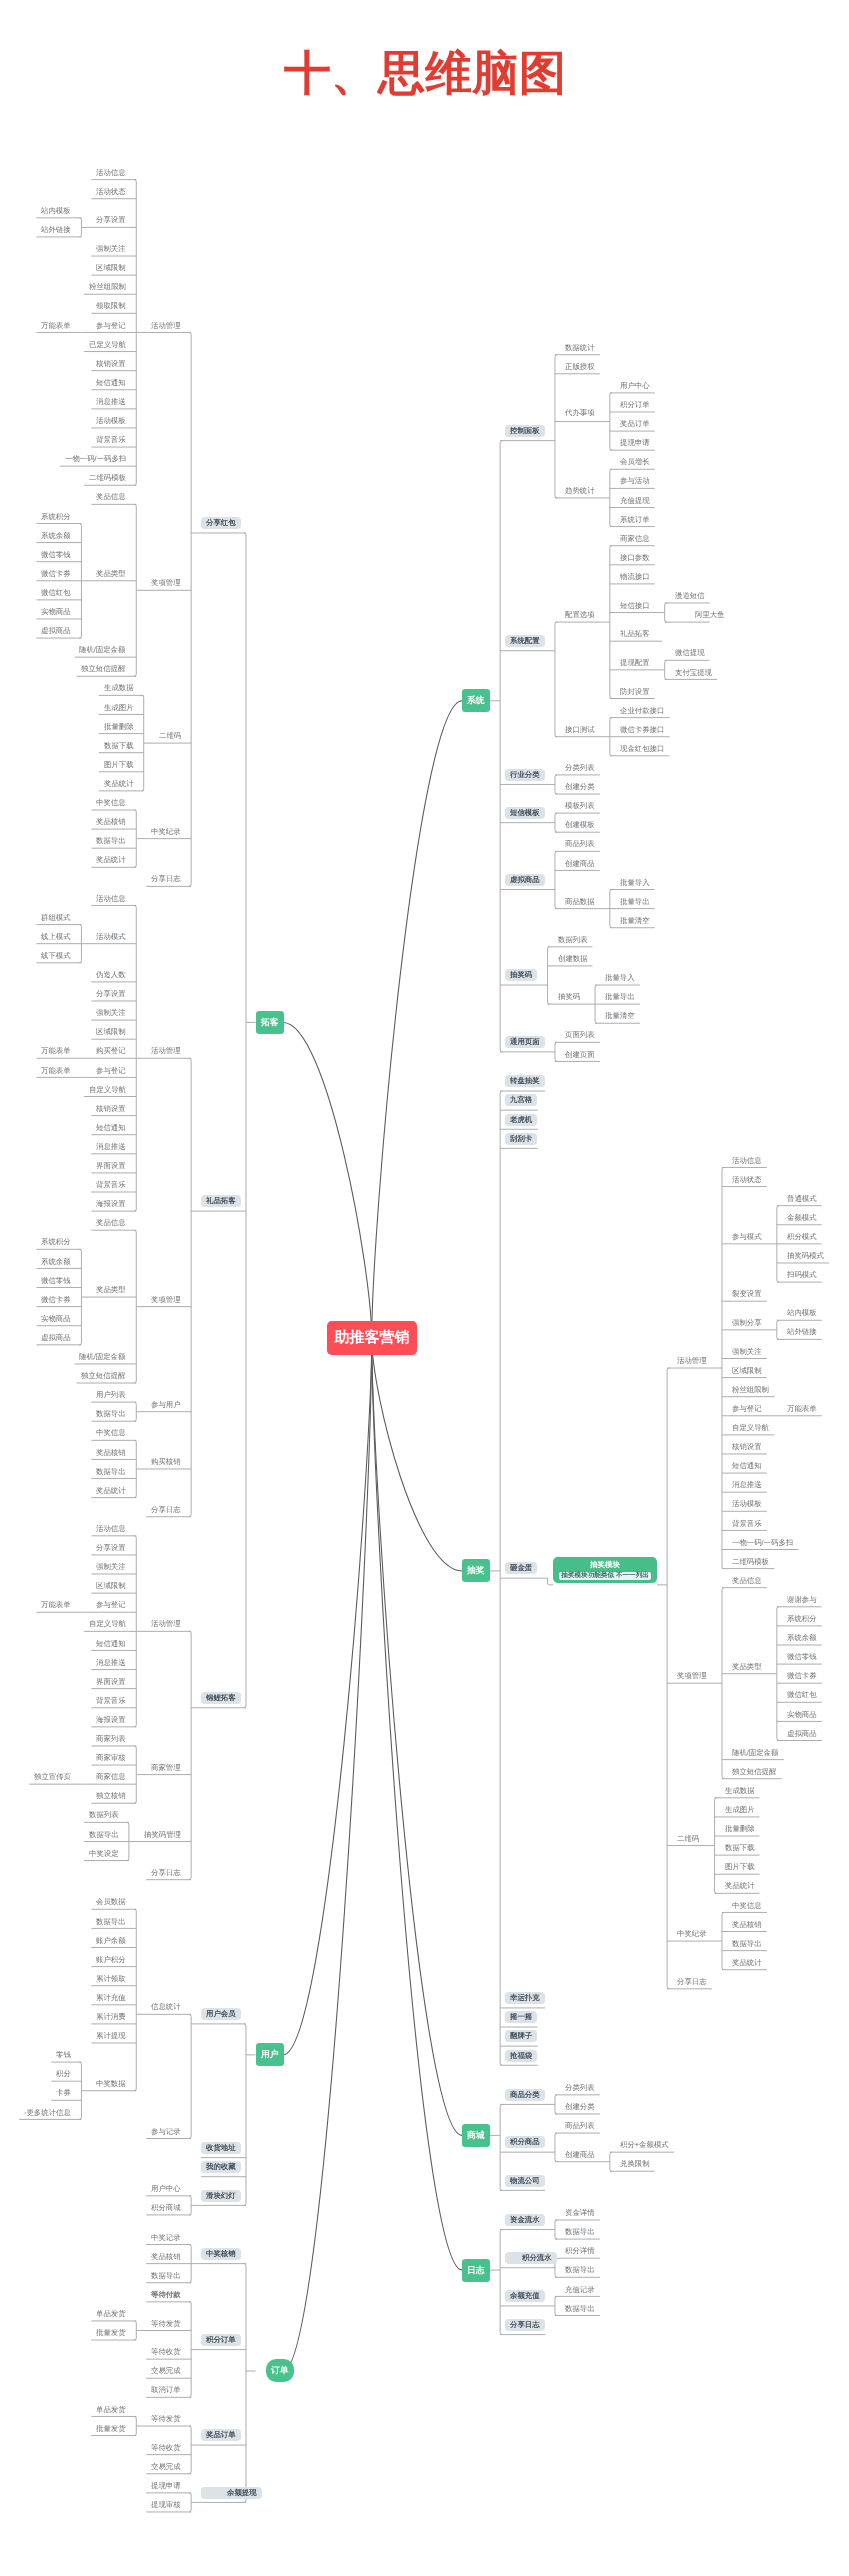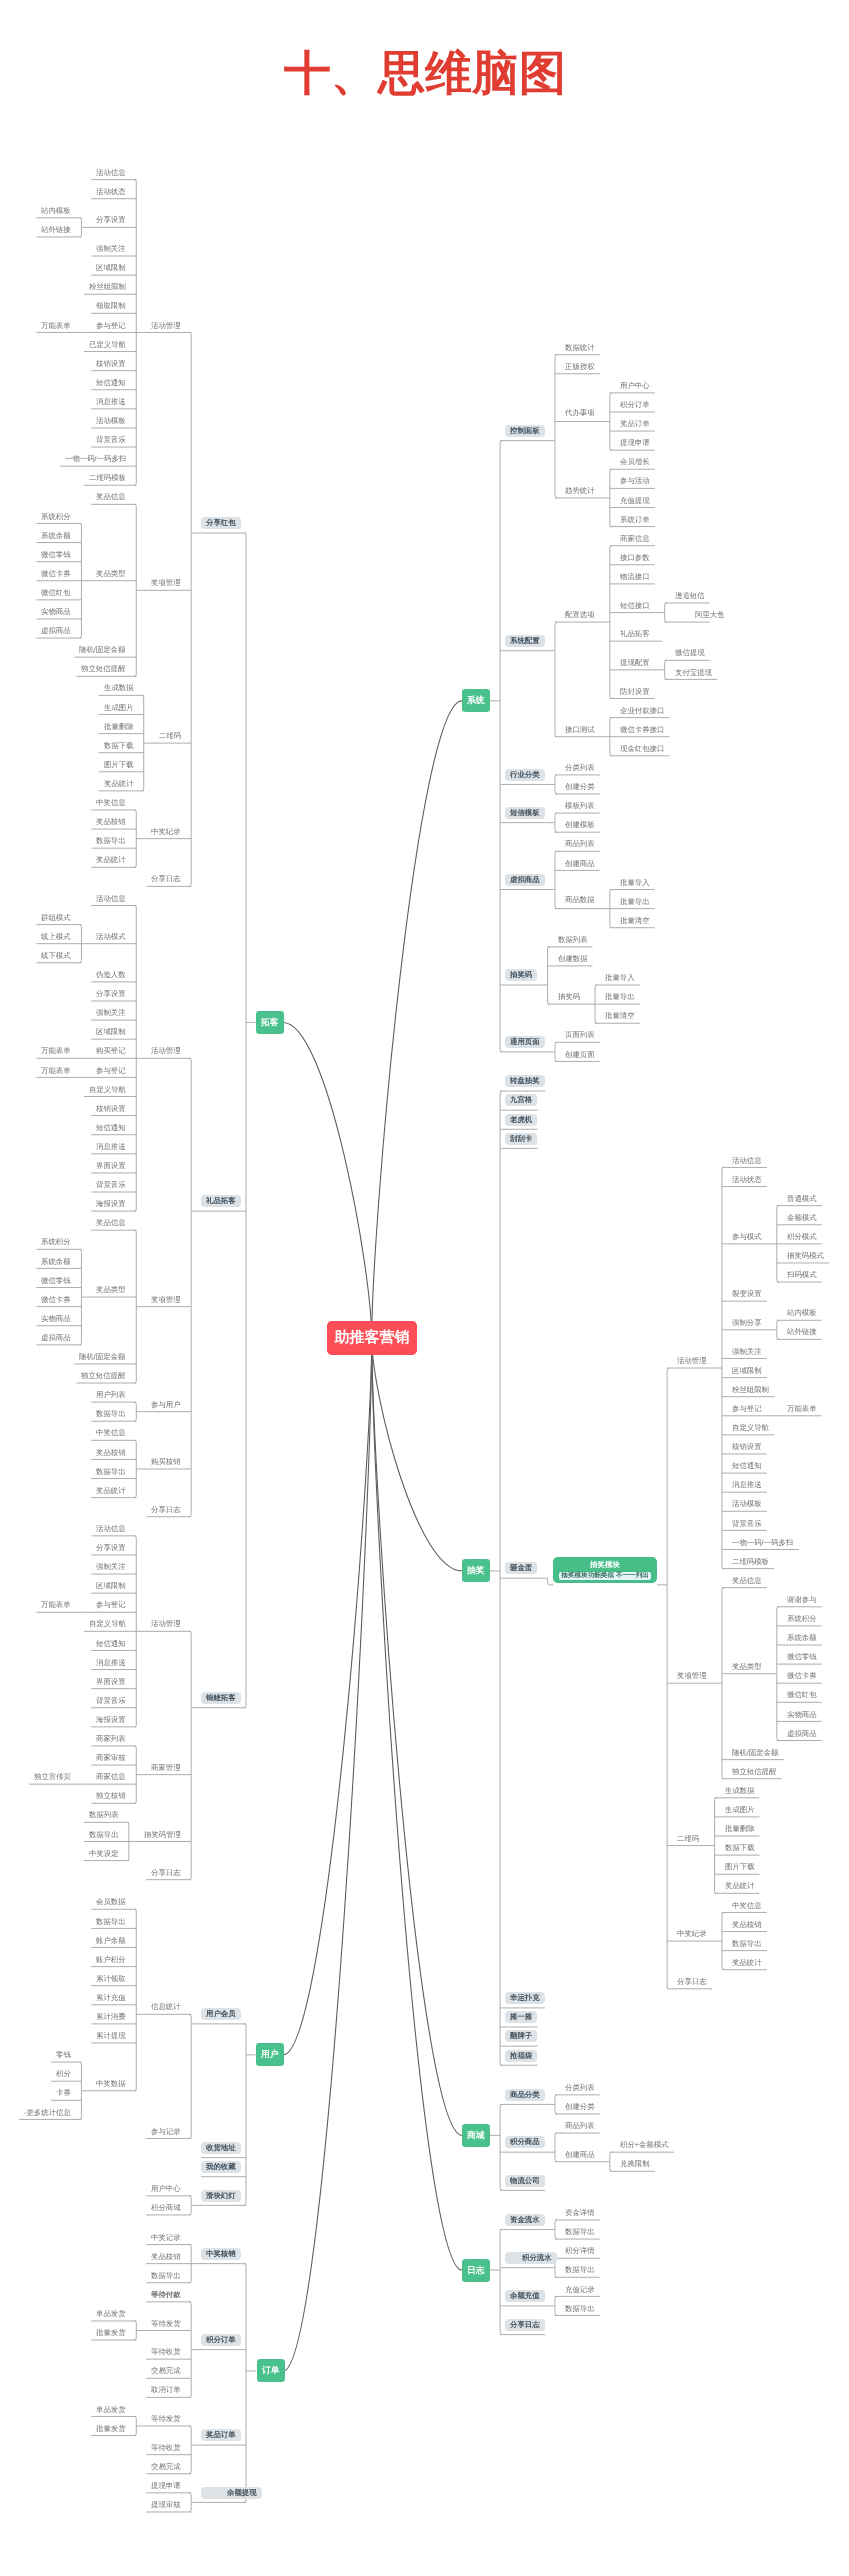--- a/index.html
+++ b/index.html
@@ -531,21 +531,21 @@
     <div class="node n-leaf" style="left: 56px; top: 2051px;">零钱</div>
     <div class="node n-leaf" style="left: 56px; top: 2070px;">积分</div>
     <div class="node n-leaf" style="left: 56px; top: 2089px;">卡券</div>
     <div class="node n-leaf" style="left: 24px; top: 2109px;">-更多统计信息</div>
     <div class="node n-leaf" style="left: 151px; top: 2128px;">参与记录</div>
     <div class="node n-chip" style="left: 201px; top: 2142px;">收货地址</div>
     <div class="node n-chip" style="left: 201px; top: 2161px;">我的收藏</div>
     <div class="node n-chip" style="left: 201px; top: 2190px;">滑块幻灯</div>
     <div class="node n-leaf" style="left: 151px; top: 2185px;">用户中心</div>
     <div class="node n-leaf" style="left: 151px; top: 2204px;">积分商城</div>
-    <div class="node n-branch" style="left: 257px; top: 2359px;">订单</div>
+    <div class="node n-branch" style="left: 266px; top: 2359px; border-radius: 10px;">订单</div>
     <div class="node n-chip" style="left: 201px; top: 2248px;">中奖核销</div>
     <div class="node n-leaf" style="left: 151px; top: 2234px;">中奖记录</div>
     <div class="node n-leaf" style="left: 151px; top: 2253px;">奖品核销</div>
     <div class="node n-leaf" style="left: 151px; top: 2272px;">数据导出</div>
     <div class="node n-chip" style="left: 201px; top: 2334px;">积分订单</div>
     <div class="node n-leaf" style="left: 151px; top: 2291px; font-weight: bold;">等待付款</div>
     <div class="node n-leaf" style="left: 151px; top: 2320px;">等待发货</div>
     <div class="node n-leaf" style="left: 96px; top: 2310px;">单品发货</div>
     <div class="node n-leaf" style="left: 96px; top: 2329px;">批量发货</div>
     <div class="node n-leaf" style="left: 151px; top: 2348px;">等待收货</div>
@@ -593,21 +593,21 @@
     <div class="node n-leaf" style="left: 620px; top: 745px;">现金红包接口</div>
     <div class="node n-chip" style="left: 505px; top: 769px;">行业分类</div>
     <div class="node n-leaf" style="left: 565px; top: 764px;">分类列表</div>
     <div class="node n-leaf" style="left: 565px; top: 783px;">创建分类</div>
     <div class="node n-chip" style="left: 505px; top: 807px;">短信模板</div>
     <div class="node n-leaf" style="left: 565px; top: 802px;">模板列表</div>
     <div class="node n-leaf" style="left: 565px; top: 821px;">创建模板</div>
     <div class="node n-chip" style="left: 505px; top: 874px;">虚拟商品</div>
     <div class="node n-leaf" style="left: 565px; top: 840px;">商品列表</div>
     <div class="node n-leaf" style="left: 565px; top: 860px;">创建商品</div>
-    <div class="node n-leaf" style="left: 565px; top: 898px; font-family: Liberation Mono, monospace;">商品数据</div>
+    <div class="node n-leaf" style="left: 565px; top: 898px;">商品数据</div>
     <div class="node n-leaf" style="left: 620px; top: 879px;">批量导入</div>
     <div class="node n-leaf" style="left: 620px; top: 898px;">批量导出</div>
     <div class="node n-leaf" style="left: 620px; top: 917px;">批量清空</div>
     <div class="node n-chip" style="left: 505px; top: 969px;">抽奖码</div>
     <div class="node n-leaf" style="left: 558px; top: 936px;">数据列表</div>
     <div class="node n-leaf" style="left: 558px; top: 955px;">创建数据</div>
     <div class="node n-leaf" style="left: 558px; top: 993px;">抽奖码</div>
     <div class="node n-leaf" style="left: 605px; top: 974px;">批量导入</div>
     <div class="node n-leaf" style="left: 605px; top: 993px;">批量导出</div>
     <div class="node n-leaf" style="left: 605px; top: 1012px;">批量清空</div>

